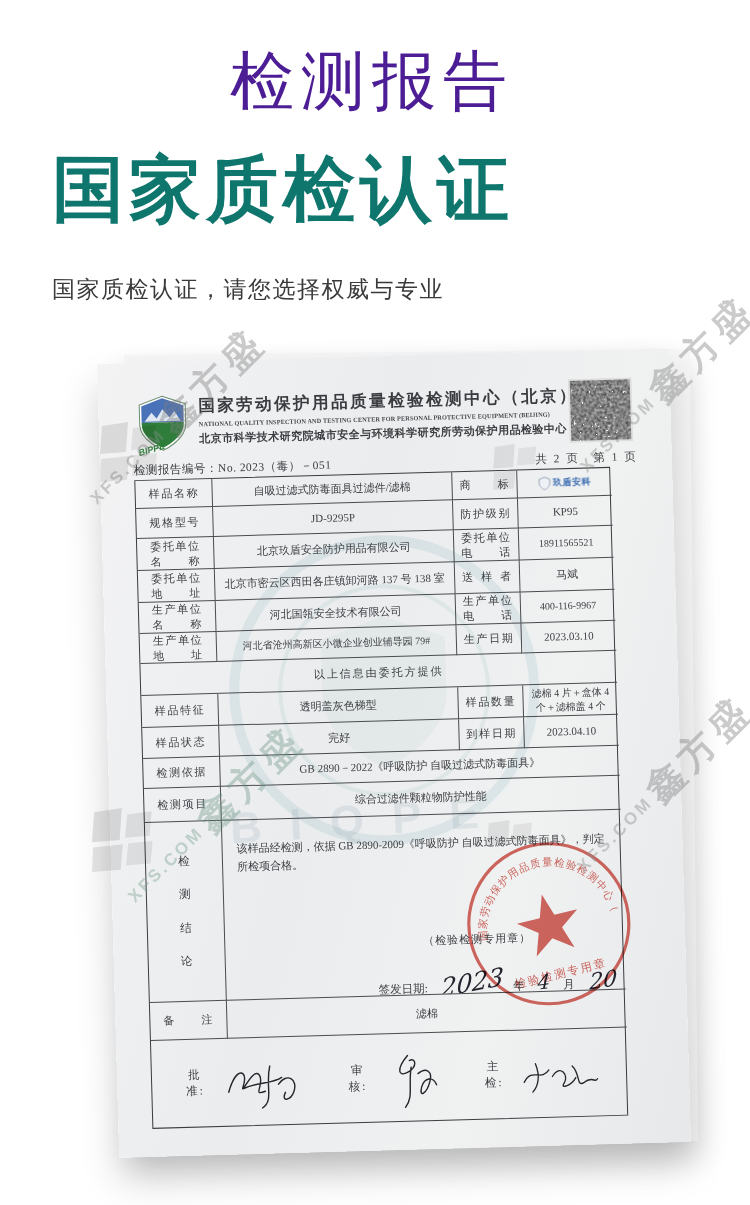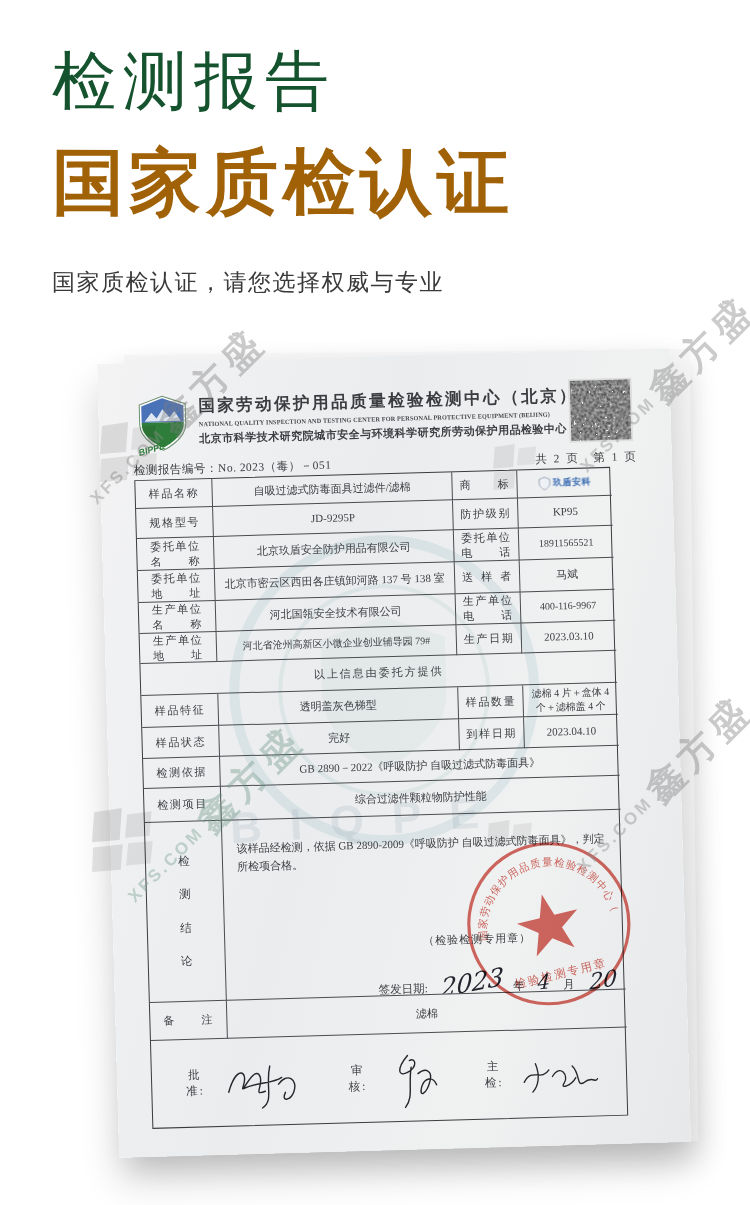--- a/index.html
+++ b/index.html
@@ -4,22 +4,22 @@
 <style>
   * { margin:0; padding:0; box-sizing:border-box; }
   html,body { width:750px; height:1205px; }
   body {
     position:relative; overflow:hidden; background:#ffffff;
     font-family:"Liberation Sans","DejaVu Sans",sans-serif;
   }
 
   
   .hero { position:absolute; left:52px; top:38px; z-index:2; }
-  .hero-l1 { font-size:64px; color:#14532d; font-weight:400; letter-spacing:7px; }
-  .hero-l2 { font-size:72px; color:#a16207; font-weight:800; letter-spacing:5px; margin-top:10px; }
+  .hero-l1 { font-size:64px; color:#4c1d95; font-weight:400; letter-spacing:7px;text-align:right; }
+  .hero-l2 { font-size:72px; color:#0f766e; font-weight:800; letter-spacing:5px; margin-top:17px; }
   .hero-sub { font-size:23px; color:#3a3a3a; font-weight:400; margin-top:36px; letter-spacing:1.5px; }
 
   
   .sheet-behind {
     position:absolute; left:128px; top:352px; width:566px; height:792px;
     background:#f6f6f6; transform:rotate(-0.6deg);
     box-shadow:0 16px 30px rgba(0,0,0,.14); z-index:1;
   }
   .paper {
     position:absolute; left:108px; top:356px; width:572px; height:794px;

